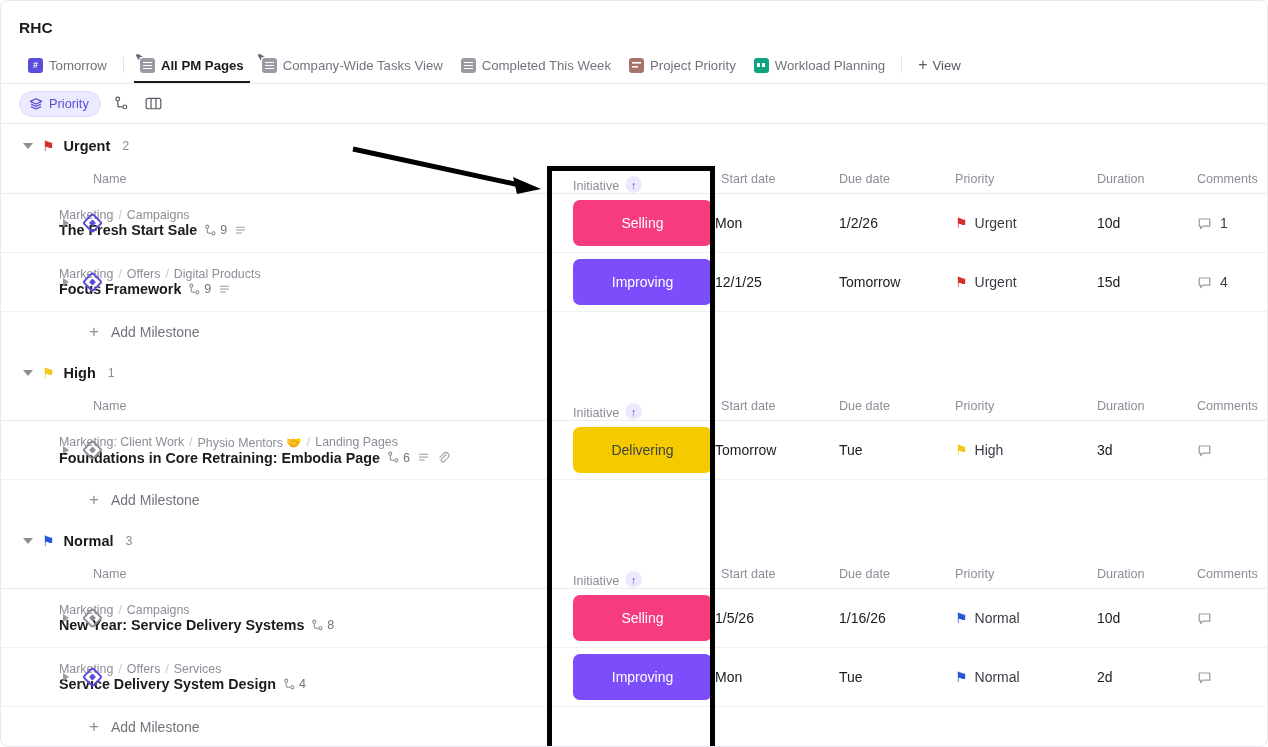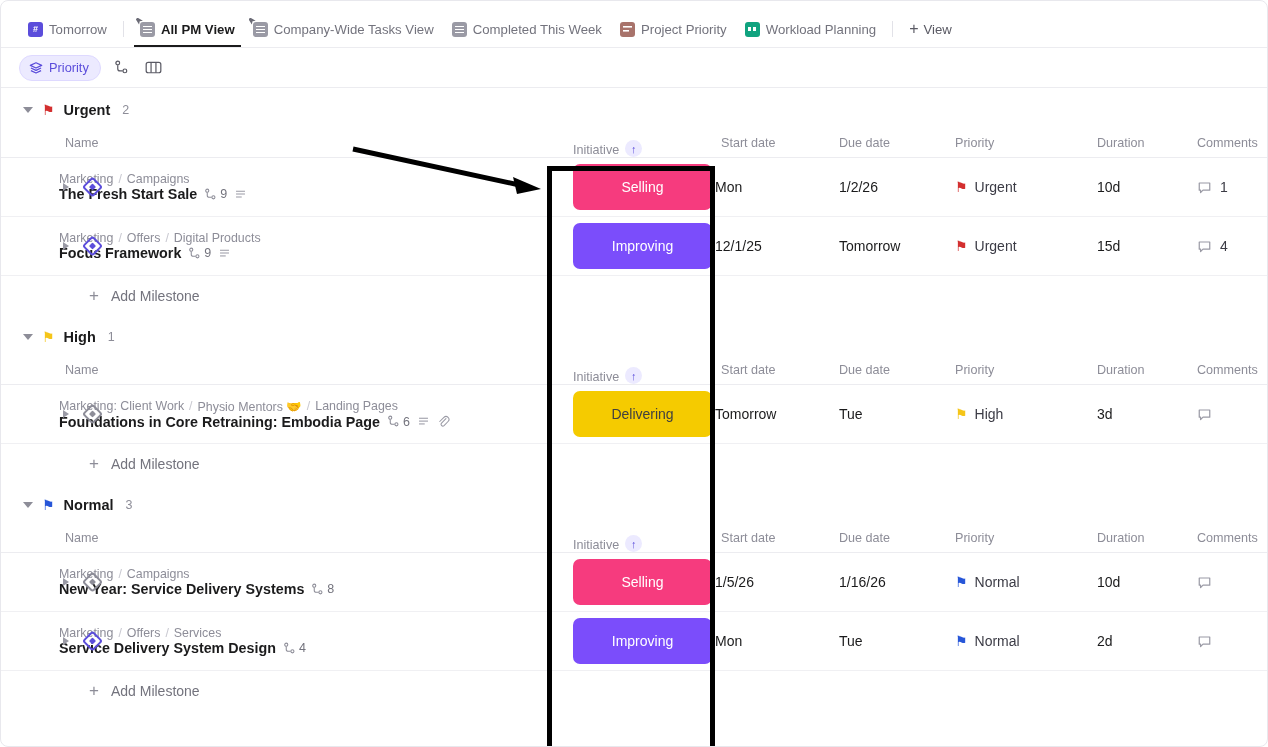--- a/index.html
+++ b/index.html
@@ -107,21 +107,21 @@
   .th { display:flex; align-items:center; font-size:12.6px; color:#8d8d98;
         padding-left: 0; }
   .trow { height: 59px; border-bottom: 1px solid #f0f0f3; align-items:center; }
   .c-name  { width: 546px; padding-left: 58px; position: relative; }
   .c-init  { width: 168px; display:flex; align-items:flex-end; }
   .c-start { width: 124px; }
   .c-due   { width: 116px; }
   .c-prio  { width: 142px; }
   .c-dur   { width: 100px; }
   .c-com   { width: 72px; }
-  .thead .c-name { padding-left: 64px; }
+  .thead .c-name { padding-left: 92px; }
   .thead .c-init { padding-left: 26px; }
   .thead .c-start{ padding-left: 6px; }
 
   .row-toggle { position:absolute; left: 62px; top: 50%; transform: translateY(-50%);
     width:0;height:0;border-top:4.5px solid transparent;
     border-bottom:4.5px solid transparent;border-left:6px solid #9a9aa5; cursor:pointer; }
   .diamond { position:absolute; left: 84px; top:50%; transform: translateY(-50%) rotate(45deg);
     width:15px;height:15px;border:2px solid #5b4ddb; border-radius:3px; }
   .diamond::after{content:"";position:absolute;inset:3px;background:#5b4ddb;border-radius:1px;}
   .diamond.gray { border-color:#8d8d98; }
@@ -153,32 +153,33 @@
   .anno { position:absolute; pointer-events:none; }
   .anno-box { left: 546px; top: 165px; width: 168px; height: 582px;
     border: 5px solid #000; border-bottom: none; }
   .anno-arrow { left: 340px; top: 135px; }
 </style>
 </head>
 <body>
 
 <div id="app">
 
+  <div class="wsp-title">RHC</div>
 
   <div class="tabbar">
     <div class="tab">
       <span class="tabicon ic-channel">#</span>
       <span>Tomorrow</span>
     </div>
     <div class="tab-sep"></div>
     <div class="tab active">
       <span class="tabicon ic-doc pinned">
           <i class="lines"></i>
         </span>
-      <span>All PM View</span>
+      <span>All PM Pages</span>
     </div>
     <div class="tab">
       <span class="tabicon ic-doc pinned">
           <i class="lines"></i>
         </span>
       <span>Company-Wide Tasks View</span>
     </div>
     <div class="tab">
       <span class="tabicon ic-doc">
           <i class="lines"></i>

